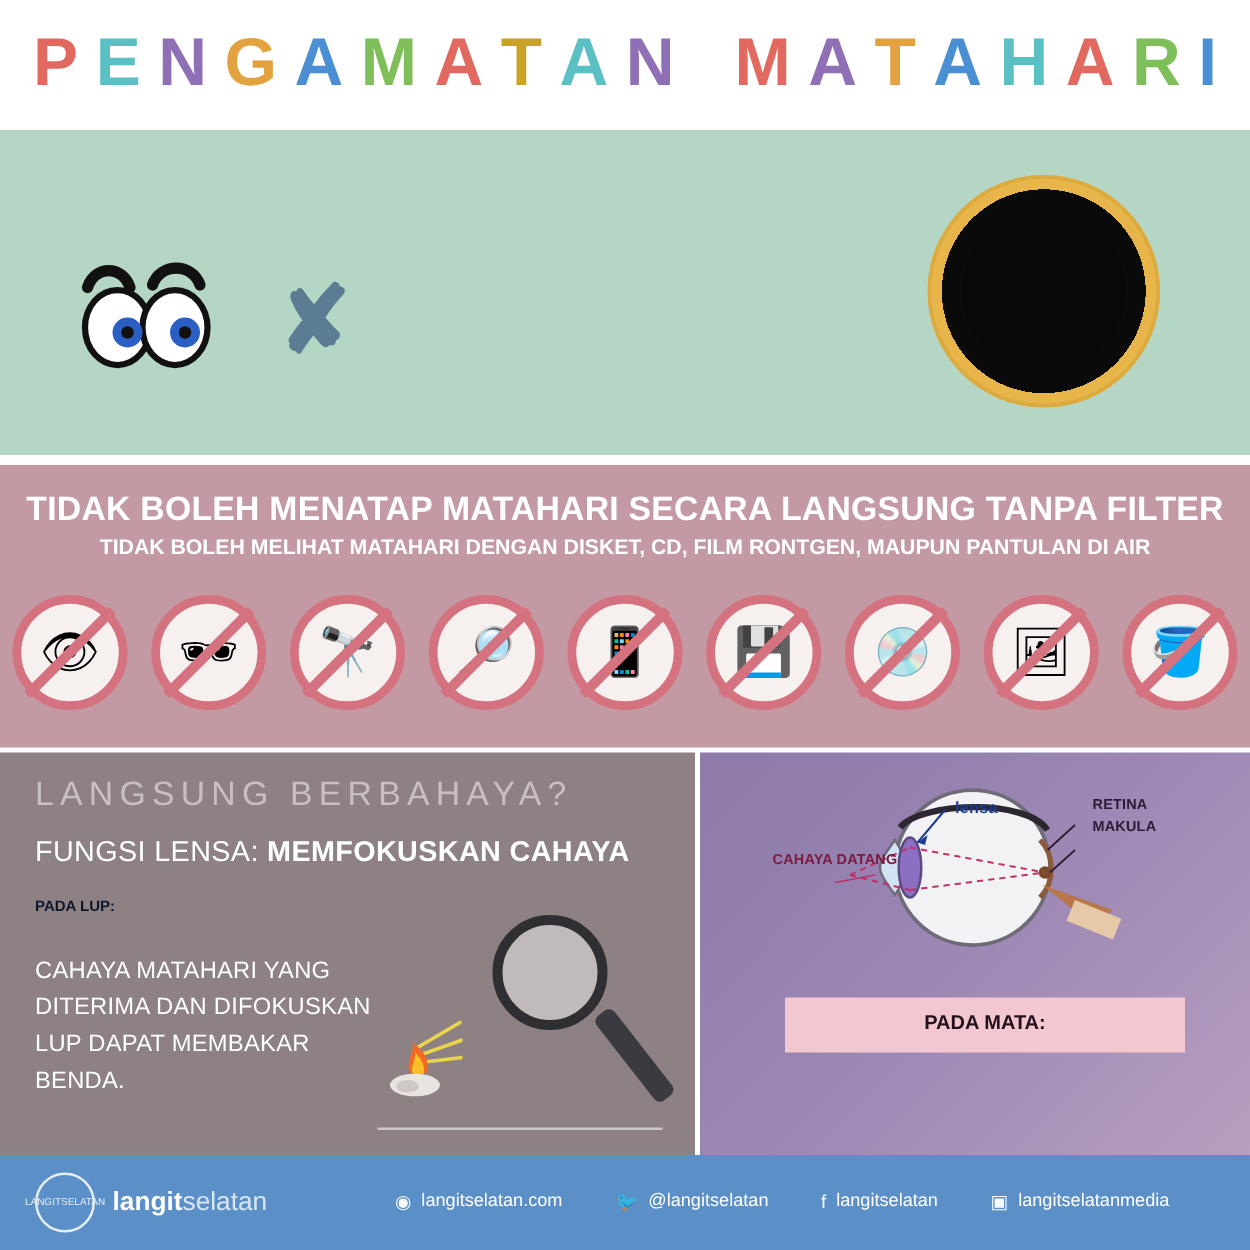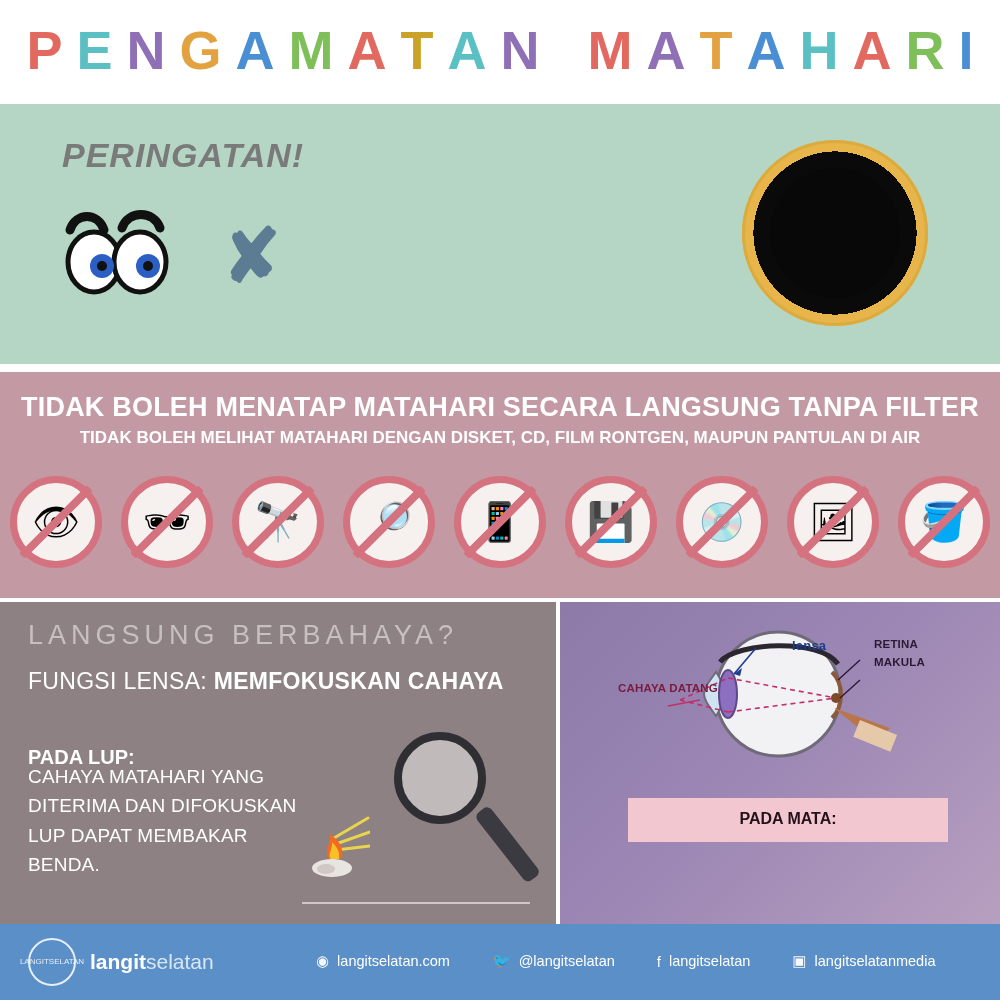--- a/index.html
+++ b/index.html
@@ -94,22 +94,22 @@
   .why-title {
     position: absolute; left: 28px; top: 18px;
     color: #c8c0c0; font-size: 27px; letter-spacing: 5px;
   }
   .why-sub {
     position: absolute; left: 28px; top: 66px;
     color: #ffffff; font-size: 23px; letter-spacing: 0.3px;
   }
   .why-sub b { font-weight: bold; }
   .lup-head {
-    position: absolute; left: 28px; top: 144px;
-    color: #ffffff; font-size: 20px; font-weight: bold;
+    position: absolute; left: 28px; top: 116px;
+    color: #0f172a; font-size: 12px; font-weight: bold;
   }
   .lup-body {
     position: absolute; left: 28px; top: 160px; width: 290px;
     color: #ffffff; font-size: 19px; line-height: 1.55; letter-spacing: 0.2px;
   }
   .magnifier {
     position: absolute; left: 370px; top: 122px; width: 180px; height: 170px;
   }
   .mag-glass {
     position: absolute; left: 24px; top: 8px; width: 92px; height: 92px;
@@ -196,21 +196,20 @@
         <span style="color: rgb(226, 162, 63);">T</span>
         <span style="color: rgb(74, 143, 212);">A</span>
         <span style="color: rgb(91, 192, 196);">H</span>
         <span style="color: rgb(226, 105, 95);">A</span>
         <span style="color: rgb(127, 191, 90);">R</span>
         <span style="color: rgb(74, 143, 212);">I</span>
       </div>
   </div>
 
   <div class="warn-band">
-    <div class="peringatan">PERINGATAN!</div>
 
     <div class="eyes">
       <svg width="110" height="100" viewBox="0 0 110 100">
         <path d="M8 30 C14 12, 36 12, 42 30" stroke="#111" stroke-width="9" fill="none" stroke-linecap="round"></path>
         <path d="M60 28 C66 10, 92 10, 98 28" stroke="#111" stroke-width="9" fill="none" stroke-linecap="round"></path>
         <ellipse cx="32" cy="62" rx="26" ry="30" fill="#fff" stroke="#111" stroke-width="5"></ellipse>
         <ellipse cx="78" cy="62" rx="26" ry="30" fill="#fff" stroke="#111" stroke-width="5"></ellipse>
         <circle cx="40" cy="66" r="12" fill="#2b5fc4"></circle>
         <circle cx="86" cy="66" r="12" fill="#2b5fc4"></circle>
         <circle cx="40" cy="66" r="5" fill="#111"></circle>
@@ -324,21 +323,21 @@
 
         <path d="M274 106 L316 140 L330 126 Z" fill="#b8764a"></path>
         <rect x="300" y="118" width="40" height="18" fill="#e6c9a8" transform="rotate(22 300 118)"></rect>
 
         <line x1="300" y1="58" x2="278" y2="78" stroke="#2b1a33" stroke-width="1.4"></line>
         <line x1="300" y1="78" x2="280" y2="96" stroke="#2b1a33" stroke-width="1.4"></line>
         <line x1="196" y1="46" x2="174" y2="72" stroke="#1b3d8f" stroke-width="1.6"></line>
         <polygon points="174,72 182,66 180,74" fill="#1b3d8f"></polygon>
         <line x1="108" y1="104" x2="140" y2="98" stroke="#c0306a" stroke-width="1.4"></line>
       </svg>
-      <div class="lbl lbl-lensa" style="left:204px; top:36px;margin-left:28px;">lensa</div>
+      <div class="lbl lbl-lensa" style="left:204px; top:36px;">lensa</div>
       <div class="lbl" style="left:314px; top:36px;">RETINA</div>
       <div class="lbl" style="left:314px; top:54px;">MAKULA</div>
       <div class="lbl" style="left:58px; top:80px; color:#7a1a3d;">CAHAYA DATANG</div>
     </div>
 
     <div class="eye-note">
       <div class="h">
         <span>PADA MATA</span><span>:</span>
       </div>
     </div>

